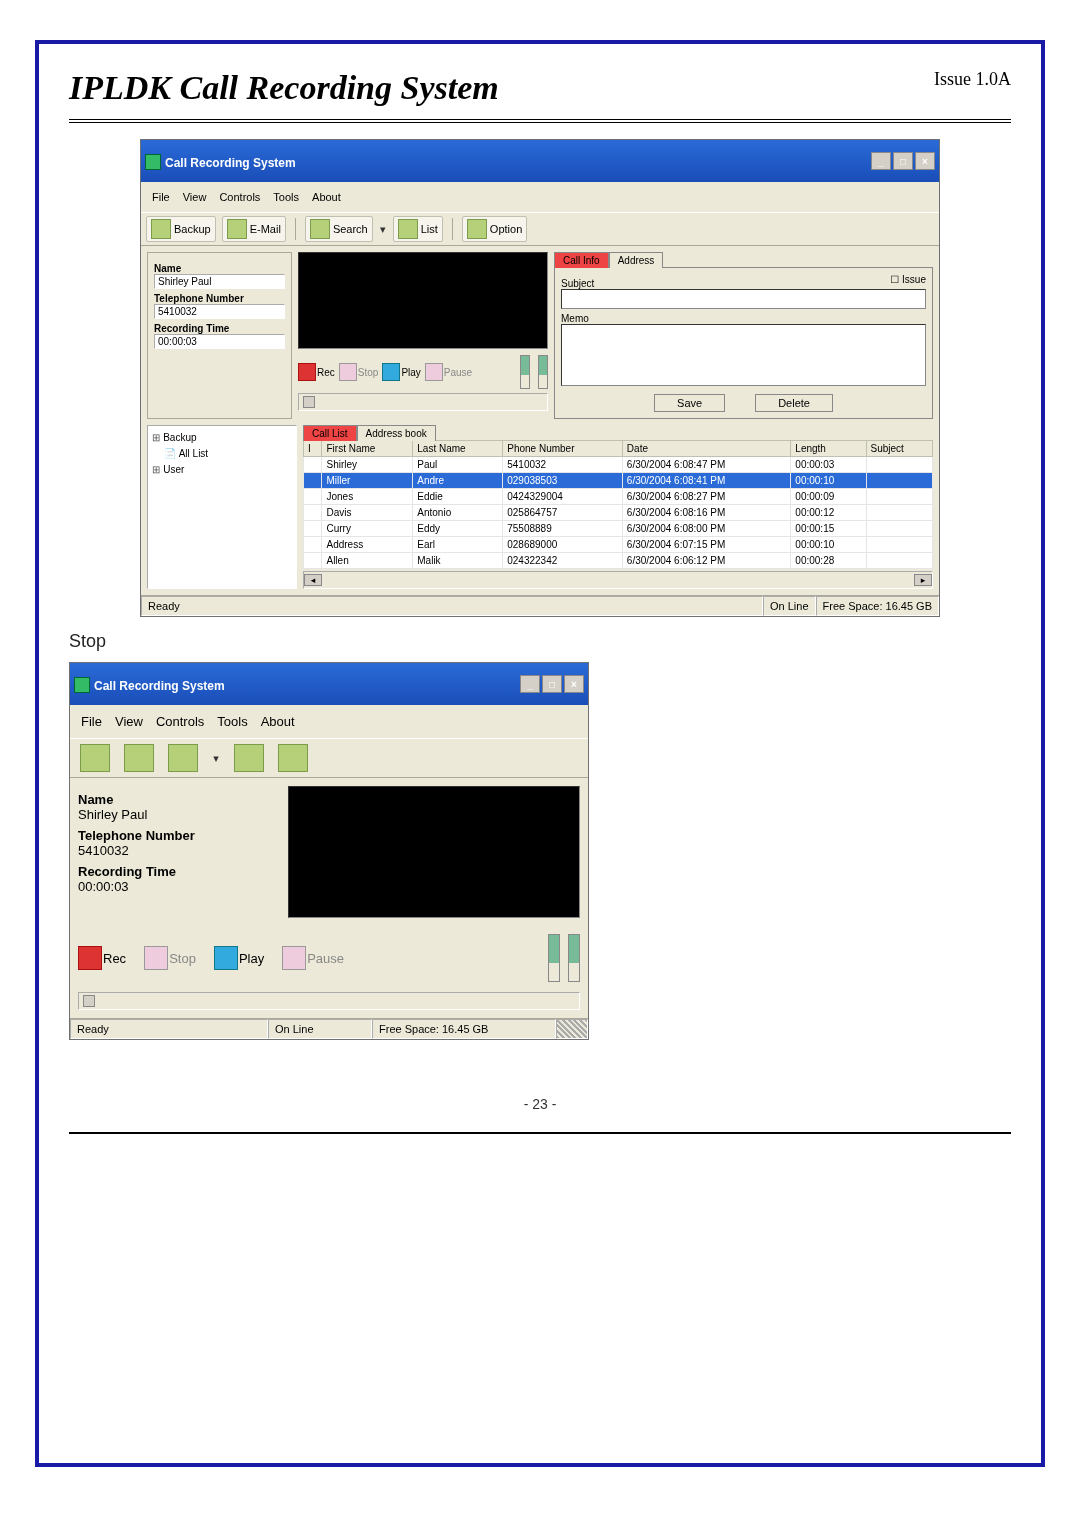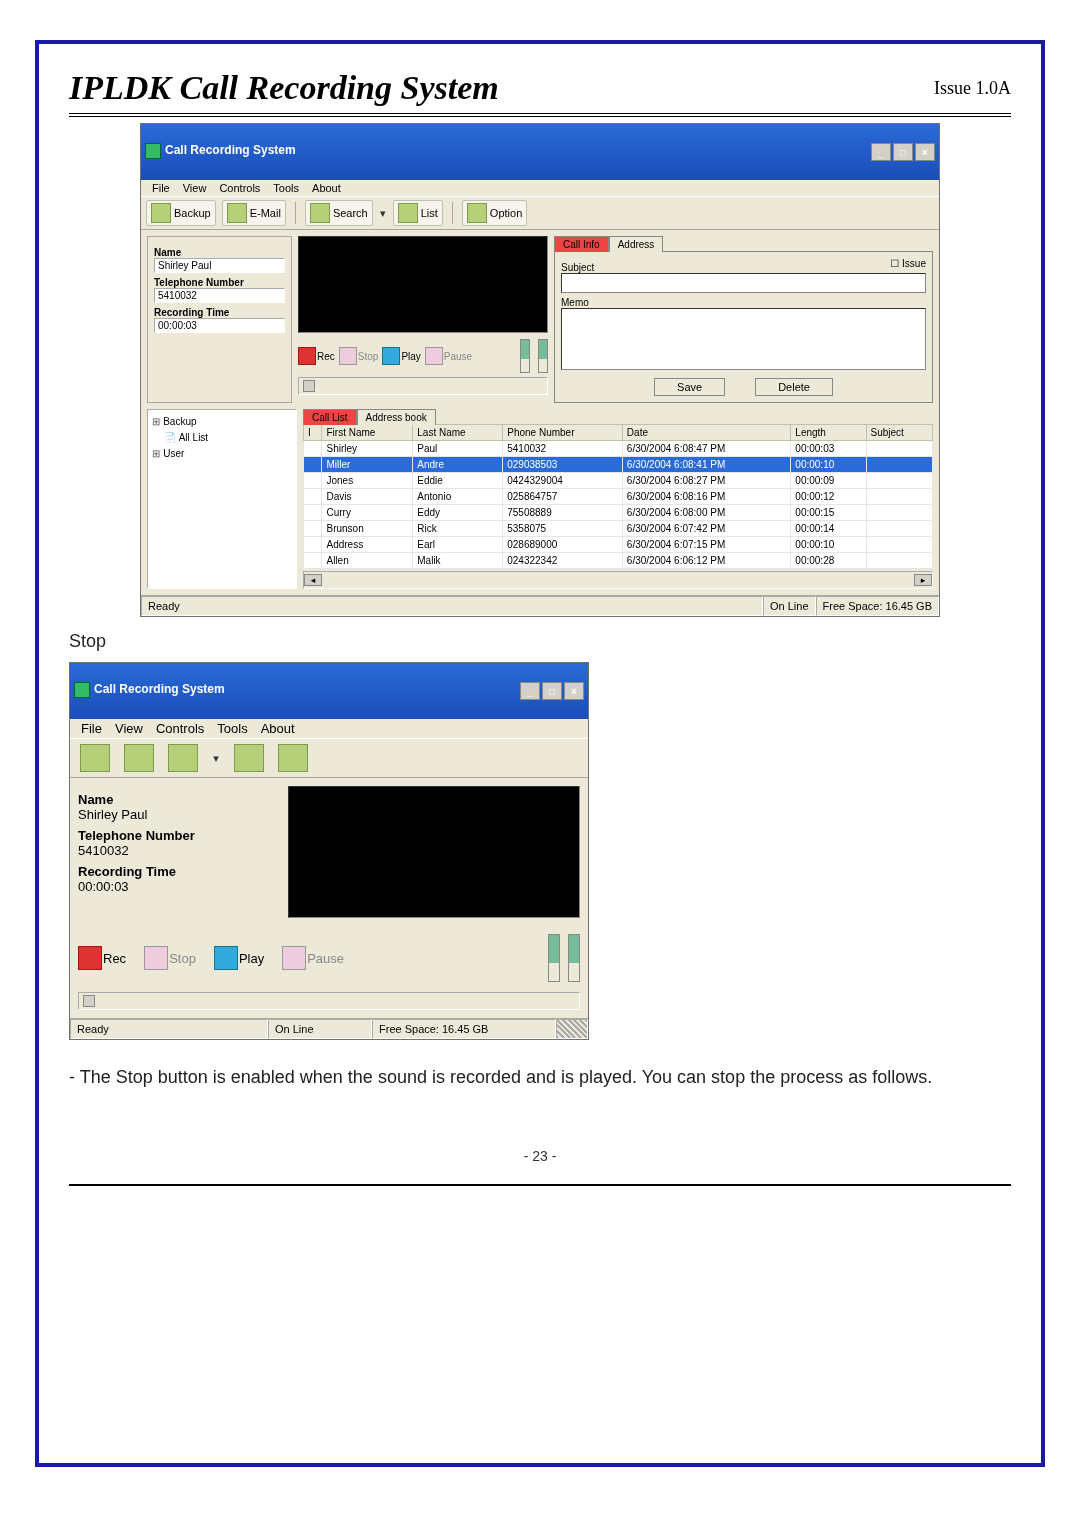--- a/index.html
+++ b/index.html
@@ -1,33 +1,33 @@
 <!DOCTYPE html>
 <html><head>
 <meta charset="utf-8">
 <style>
   html,body{margin:0;padding:0;background:#fff;font-family:Arial,Helvetica,sans-serif;color:#000}
   .page{width:1080px;height:1527px;position:relative;box-sizing:border-box}
   .outer-border{position:absolute;left:35px;top:40px;right:35px;bottom:60px;border:4px solid #1a1aa6;padding:25px 30px 20px;box-sizing:border-box;background:#fff}
   .dots{position:absolute;left:38px;top:58px;font-size:10px;color:#000;line-height:16px}
-  .doc-header{display:flex;justify-content:space-between;align-items:center;border-bottom:4px double #000;padding-bottom:6px;margin-bottom:6px}
+  .doc-header{display:flex;justify-content:space-between;align-items:flex-start;border-bottom:4px double #000;padding-bottom:12px;margin-bottom:16px}
   .doc-title{font-family:"Times New Roman",serif;font-style:italic;font-weight:bold;font-size:34px}
   .issue{font-family:Liberation Serif, serif;font-size:18px}
   .pgnum{text-align:center;font-size:14px;color:#333;margin-top:56px}
   .hr-bottom{border-top:2px solid #000;margin-top:20px}
   .section-label{font-size:18px;color:#222;margin:14px 0 10px}
   .body-text{font-size:18px;color:#222;line-height:30px;margin-top:22px}
 
   
   .win{border:1px solid #707070;background:#ece9d8;font-family:Tahoma,Arial,sans-serif;font-size:11px;color:#000;box-sizing:border-box}
-  .titlebar{background:linear-gradient(#2a6bd8,#1a4db8);color:#fff;display:flex;align-items:flex-start;padding:19px 4px;font-weight:bold;font-size:12px}
+  .titlebar{background:linear-gradient(#2a6bd8,#1a4db8);color:#fff;display:flex;align-items:flex-end;padding:12px 4px;font-weight:bold;font-size:12px}
   .titlebar .ticon{width:14px;height:14px;background:#3b6;margin-right:4px;border:1px solid #063}
   .tbtns{margin-left:auto;display:flex;gap:2px}
   .tbtn{width:18px;height:16px;background:#d4d0c8;border:1px solid #888;font-size:10px;display:flex;align-items:center;justify-content:center;font-family:Arial;cursor:default}
-  .menubar{background:#ece9d8;display:flex;gap:3px;padding:1px 6px;color:#000}
+  .menubar{background:#ece9d8;display:flex;gap:3px;padding:8px 6px;color:#000}
   .menubar span{padding:1px 5px}
   .toolbar{display:flex;align-items:center;gap:6px;padding:3px 5px;border-top:1px solid #fff;border-bottom:1px solid #aca899}
   .tool{display:flex;align-items:center;gap:3px;padding:2px 4px;border:1px solid #c0c0b0;background:#f6f4ec;border-radius:2px}
   .tool .ic{width:18px;height:18px;background:#b6d07a;border:1px solid #7b9c4a}
   .sep{width:1px;height:22px;background:#aca899;margin:0 3px}
   .dd{width:8px;text-align:center;color:#333}
   .statusbar{display:flex;border-top:1px solid #aca899;background:#ece9d8;font-size:11px}
   .statusbar div{border:1px inset #fff;padding:3px 6px}
   .status-ready{flex:1}
 
@@ -269,29 +269,20 @@
                     <td></td>
                     <td>Curry</td>
                     <td>Eddy</td>
                     <td>75508889</td>
                     <td>6/30/2004 6:08:00 PM</td>
                     <td>00:00:15</td>
                     <td></td>
                   </tr>
                   <tr>
                     <td></td>
-                    <td>Brunson</td>
-                    <td>Rick</td>
-                    <td>5358075</td>
-                    <td>6/30/2004 6:07:42 PM</td>
-                    <td>00:00:14</td>
-                    <td></td>
-                  </tr>
-                  <tr>
-                    <td></td>
                     <td>Address</td>
                     <td>Earl</td>
                     <td>028689000</td>
                     <td>6/30/2004 6:07:15 PM</td>
                     <td>00:00:10</td>
                     <td></td>
                   </tr>
                   <tr>
                     <td></td>
                     <td>Allen</td>
@@ -393,19 +384,18 @@
       <div class="slider"></div>
     </div>
     <div class="statusbar">
       <div class="status-ready">Ready</div>
       <div class="s-online">On Line</div>
       <div class="s-free">Free Space: 16.45 GB</div>
       <div class="s-grip"></div>
     </div>
   </div>
 
-  <div class="body-text">- The Stop button is enabled when the sound is recorded and is played. You can stop the process as follows.</div>
 
   <div class="pgnum">- 23 -</div>
   <div class="hr-bottom"></div>
 
 </div>
 </div>
 
 </body></html>

